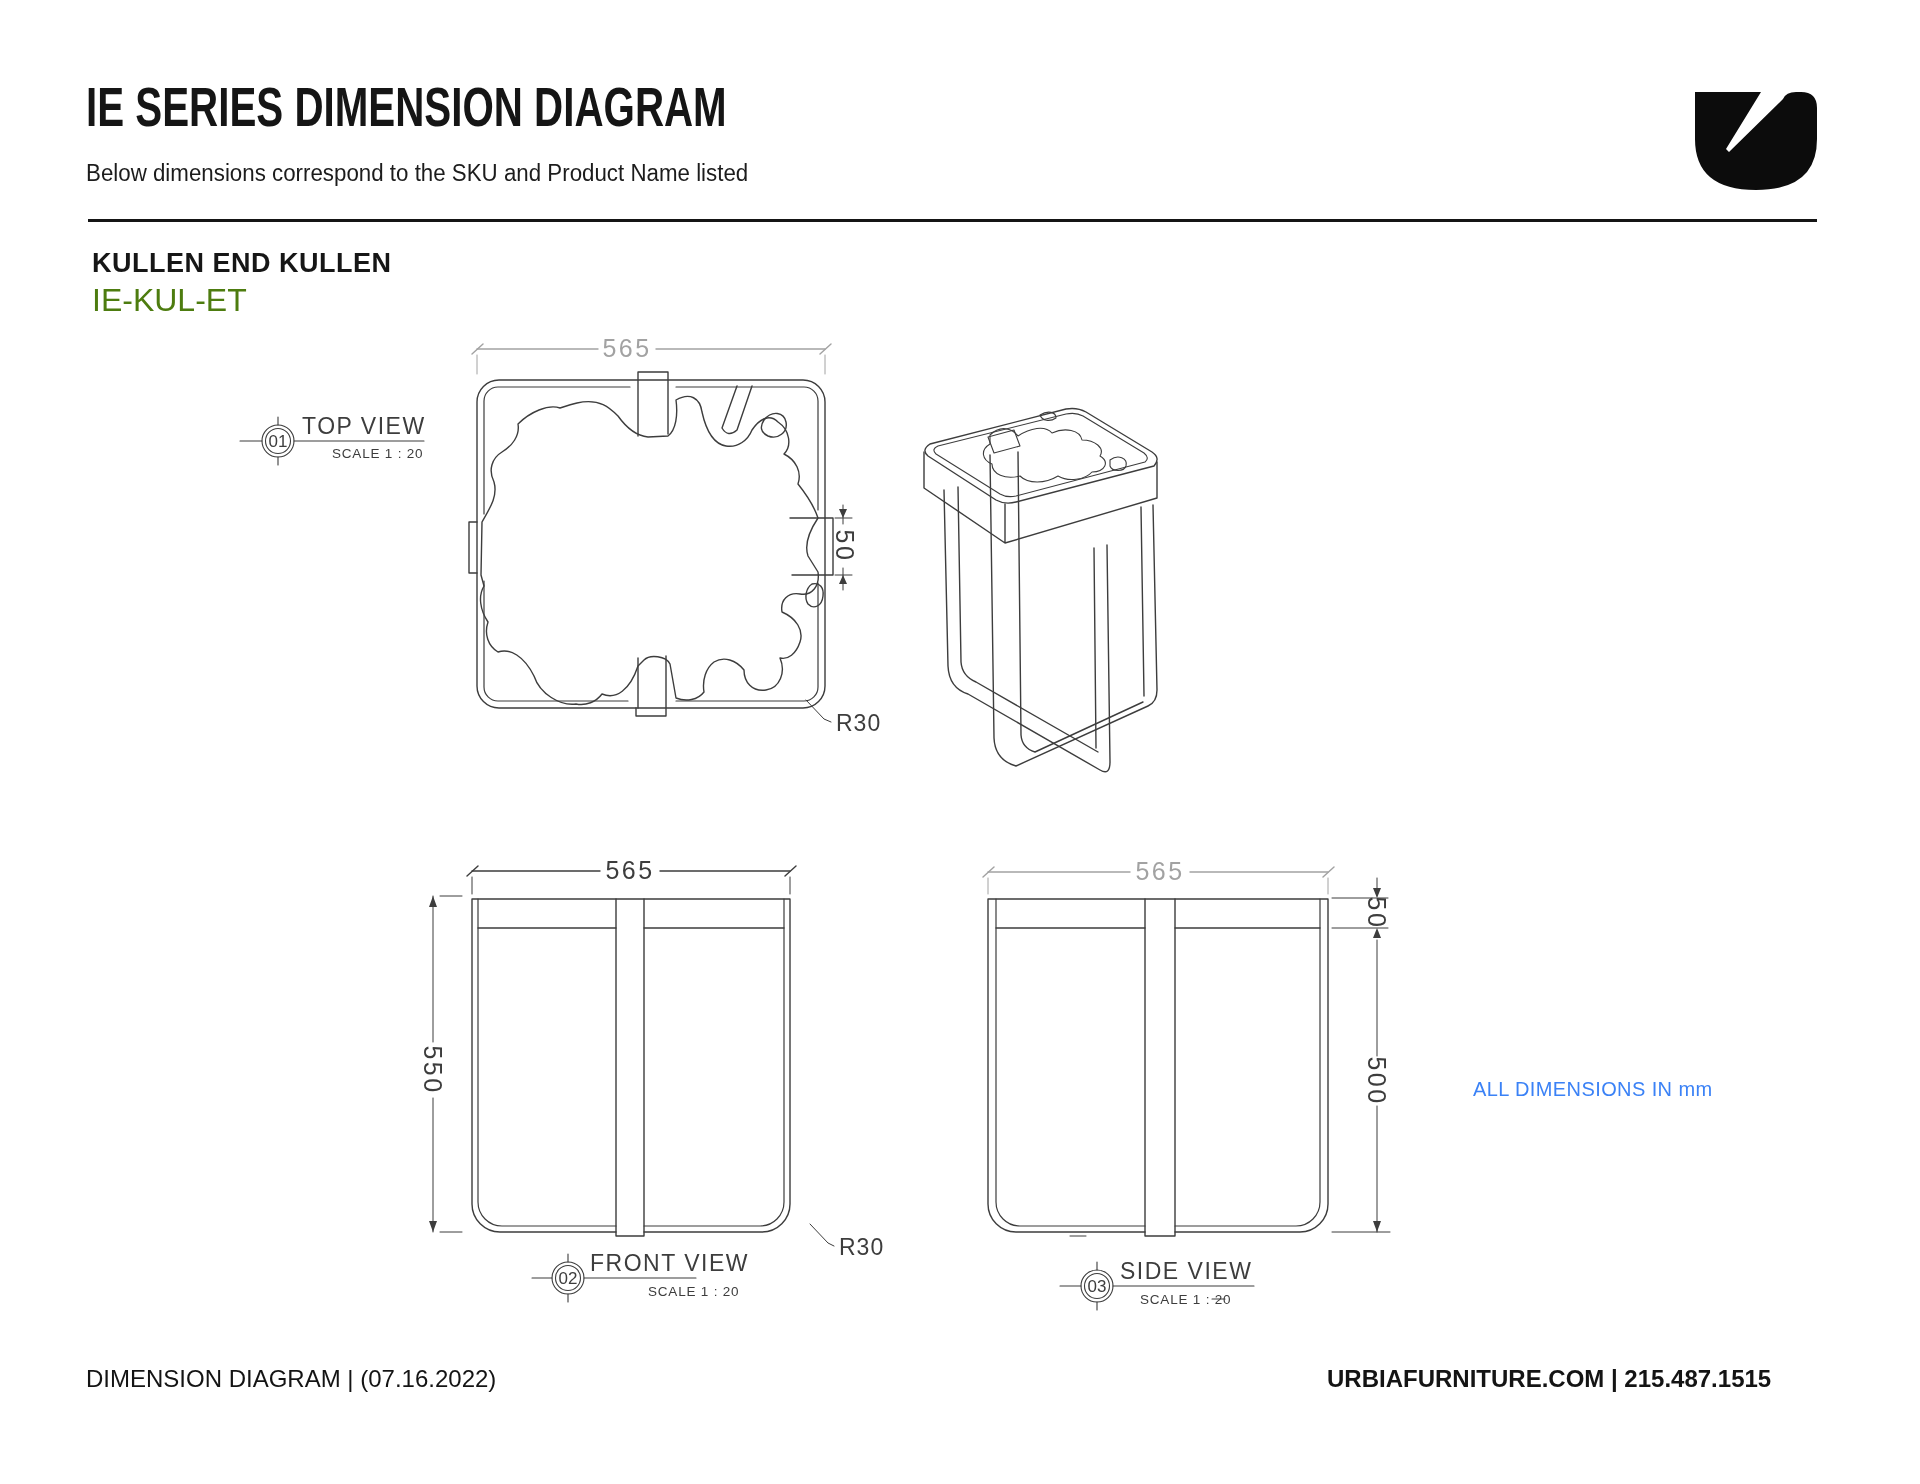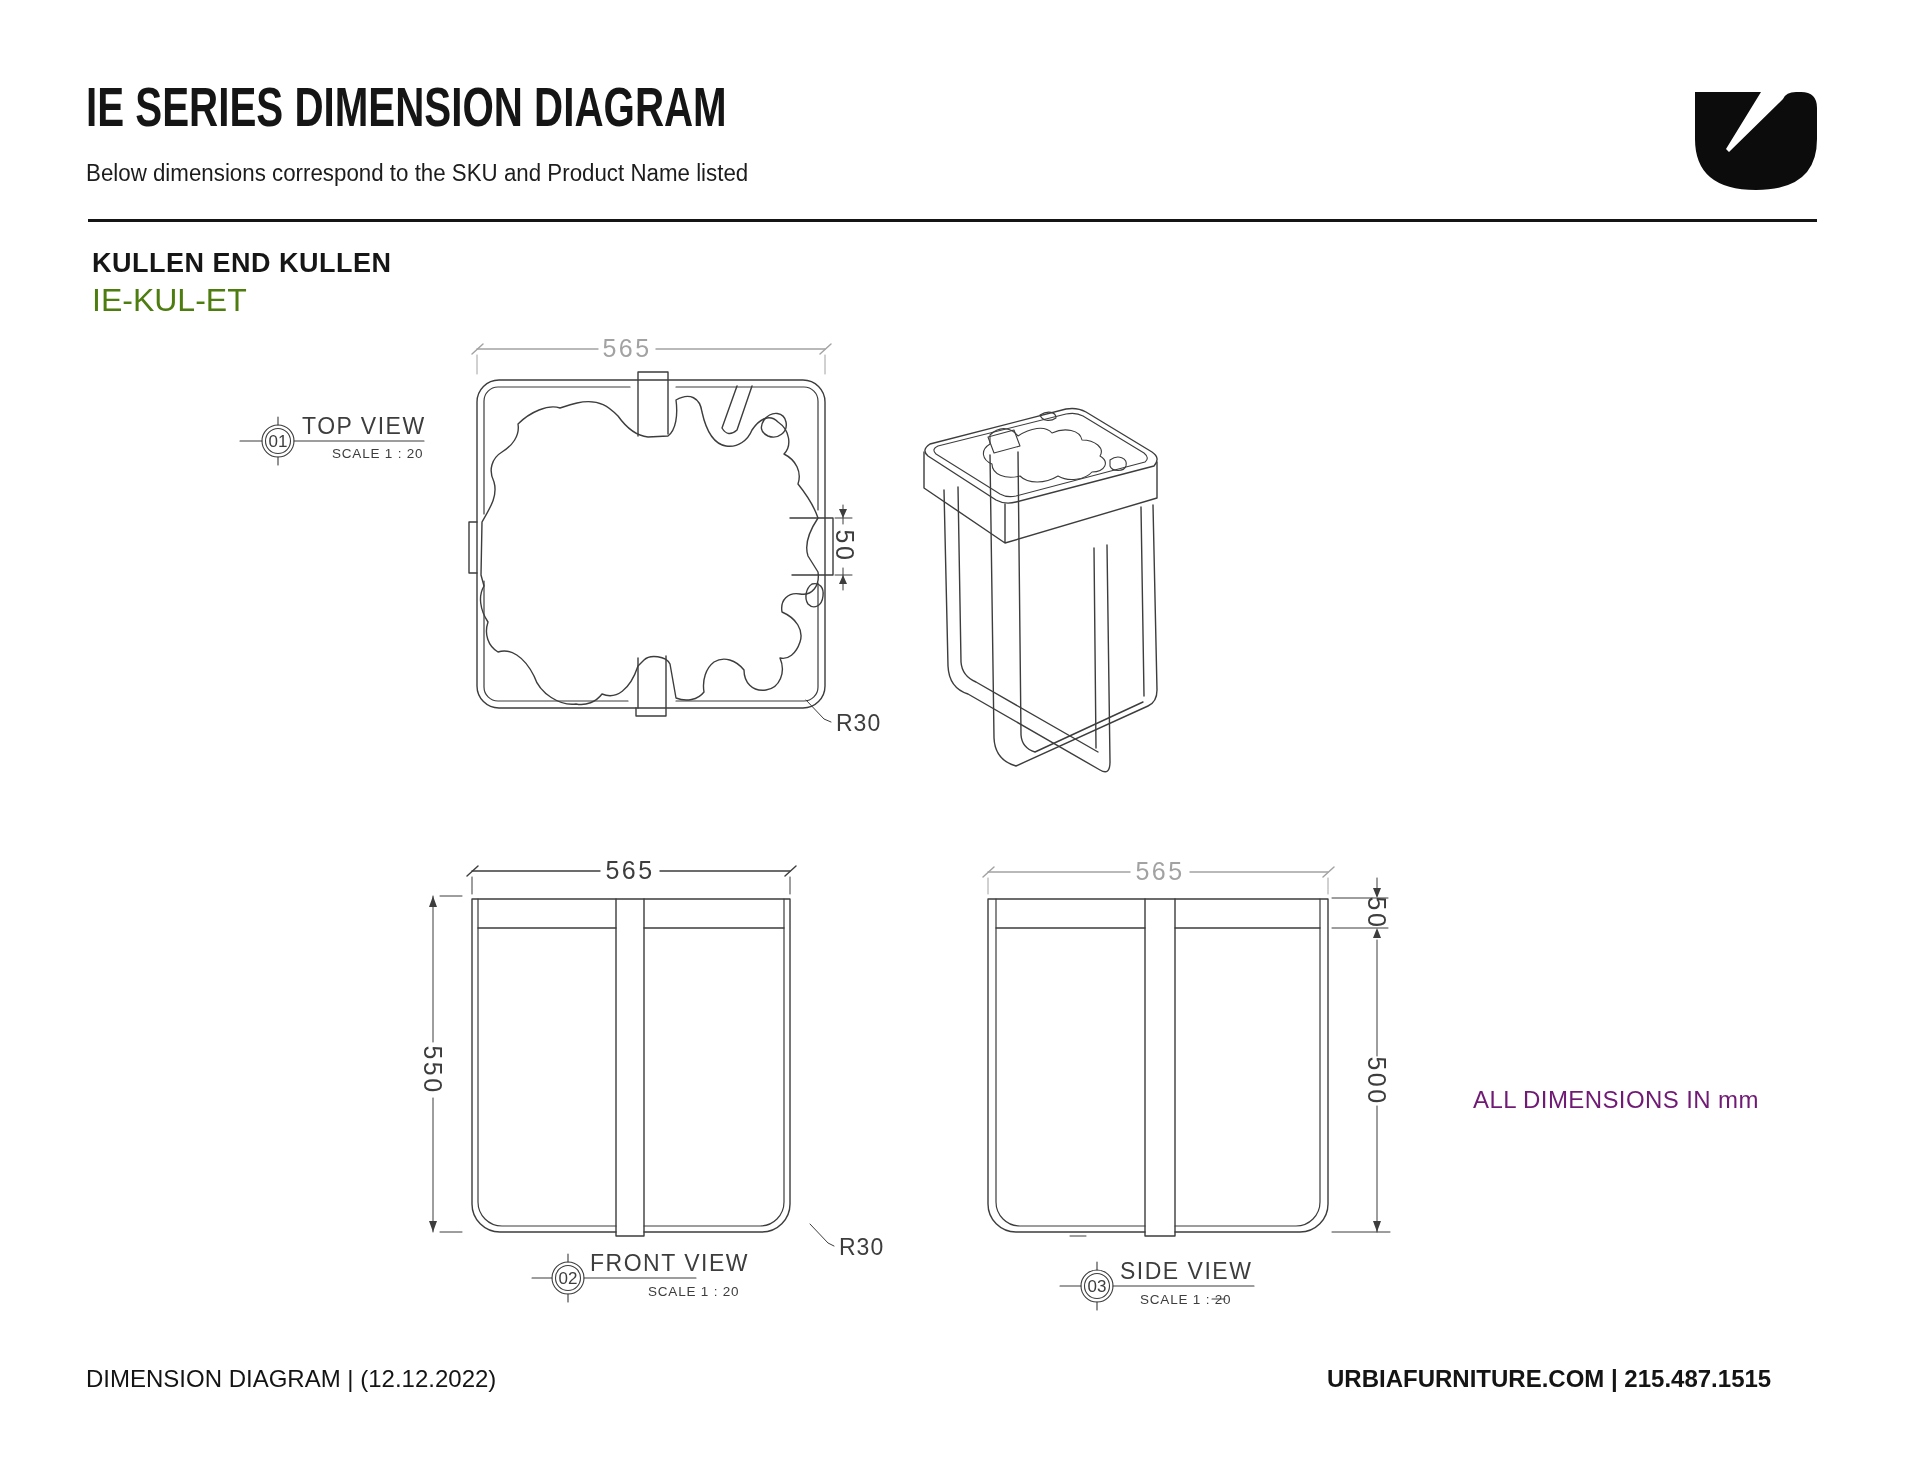--- a/index.html
+++ b/index.html
@@ -4,21 +4,21 @@
 <style>
   html,body{margin:0;padding:0;background:#ffffff;}
   body{width:1920px;height:1484px;position:relative;font-family:"Liberation Sans",sans-serif;color:#111;overflow:hidden;}
   .abs{position:absolute;}
   .title{left:86px;top:78px;font-size:56px;font-weight:bold;letter-spacing:0px;line-height:1.05;
          transform:scaleX(0.72);transform-origin:left top;white-space:nowrap;color:#151515;}
   .subtitle{left:86px;top:160px;font-size:23px;color:#1c1c1c;white-space:nowrap;transform:scaleX(0.97);transform-origin:left top;}
   .rule{left:88px;top:219px;width:1729px;height:3px;background:#151515;}
   .product-name{left:92px;top:248px;font-size:27px;font-weight:bold;letter-spacing:0.5px;color:#161616;white-space:nowrap;}
   .product-sku{left:92px;top:282px;font-size:32px;color:#4d7c0f;white-space:nowrap;}
-  .units-note{left:1473px;top:1078px;font-size:24px;color:#701a75;letter-spacing:0.4px;white-space:nowrap;margin-top:8px;}
+  .units-note{left:1473px;top:1078px;font-size:20px;color:#3b82f6;letter-spacing:0.4px;white-space:nowrap;}
   .footer-left{left:86px;top:1365px;font-size:24px;color:#141414;white-space:nowrap;}
   .footer-right{left:1327px;top:1365px;font-size:24px;color:#141414;white-space:nowrap;font-weight:bold;}
   .logo{left:1695px;top:92px;width:122px;height:98px;}
   svg text{font-family:"Liberation Sans",sans-serif;}
   .dimtxt{font-size:25px;letter-spacing:2.5px;fill:#3d3d3d;}
   .dimgrey{font-size:25px;letter-spacing:2.5px;fill:#a2a2a2;}
   .viewlbl{font-size:23px;letter-spacing:1.5px;fill:#3d3d3d;}
   .scalelbl{font-size:13.5px;letter-spacing:0.8px;fill:#3d3d3d;}
   .numlbl{font-size:17px;fill:#3d3d3d;}
   .rlbl{font-size:23px;letter-spacing:1px;fill:#3d3d3d;}
@@ -32,21 +32,21 @@
 
 <svg class="abs logo" viewBox="0 0 122 98" aria-hidden="true">
   <path fill="#0c0c0c" d="M 0,0 L 66,0 L 31,57 L 34,60 L 88,7 Q 91,0 101,0 L 106,0 Q 122,0 122,16 L 122,47 Q 122,98 61,98 Q 0,98 0,47 Z"></path>
 </svg>
 
 <div class="abs product-name">KULLEN END KULLEN</div>
 <div class="abs product-sku">IE-KUL-ET</div>
 
 <div class="abs units-note">ALL DIMENSIONS IN mm</div>
 
-<div class="abs footer-left">DIMENSION DIAGRAM | (12.12.2022)</div>
+<div class="abs footer-left">DIMENSION DIAGRAM | (07.16.2022)</div>
 <div class="abs footer-right">URBIAFURNITURE.COM  |  215.487.1515</div>
 
 <svg class="abs" style="left:0;top:0;" width="1920" height="1484" viewBox="0 0 1920 1484">
   <g fill="none" stroke="#3d3d3d" stroke-width="1.4" stroke-linecap="round" stroke-linejoin="round">
 
     <g>
 
       <path d="M 477,349 L 598,349 M 656,349 L 825,349" stroke="#a2a2a2"></path>
       <path d="M 472,354 L 483,344 M 820,354 L 831,344" stroke="#a2a2a2"></path>
       <path d="M 477,355 L 477,374 M 825,355 L 825,374" stroke="#a2a2a2" stroke-width="1"></path>

